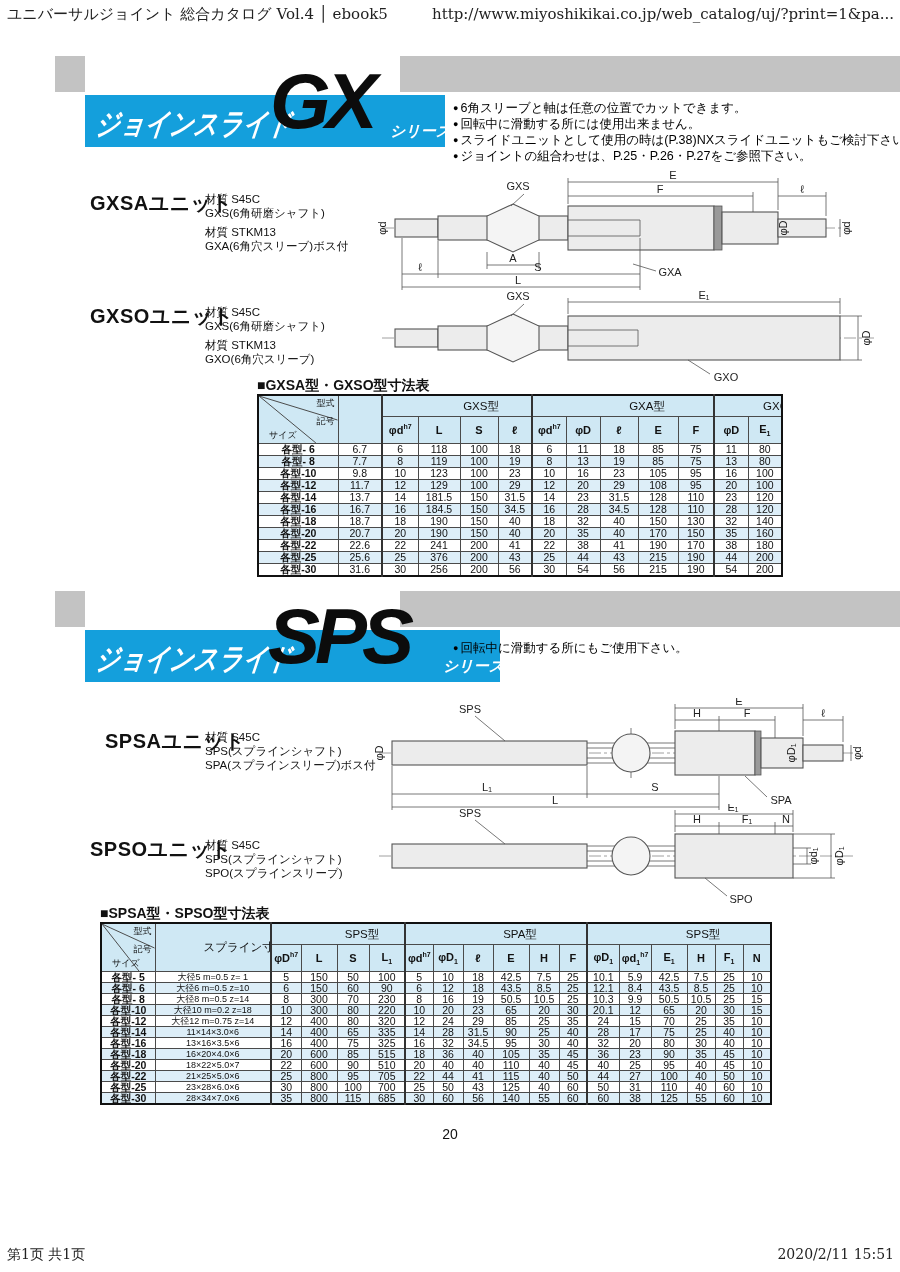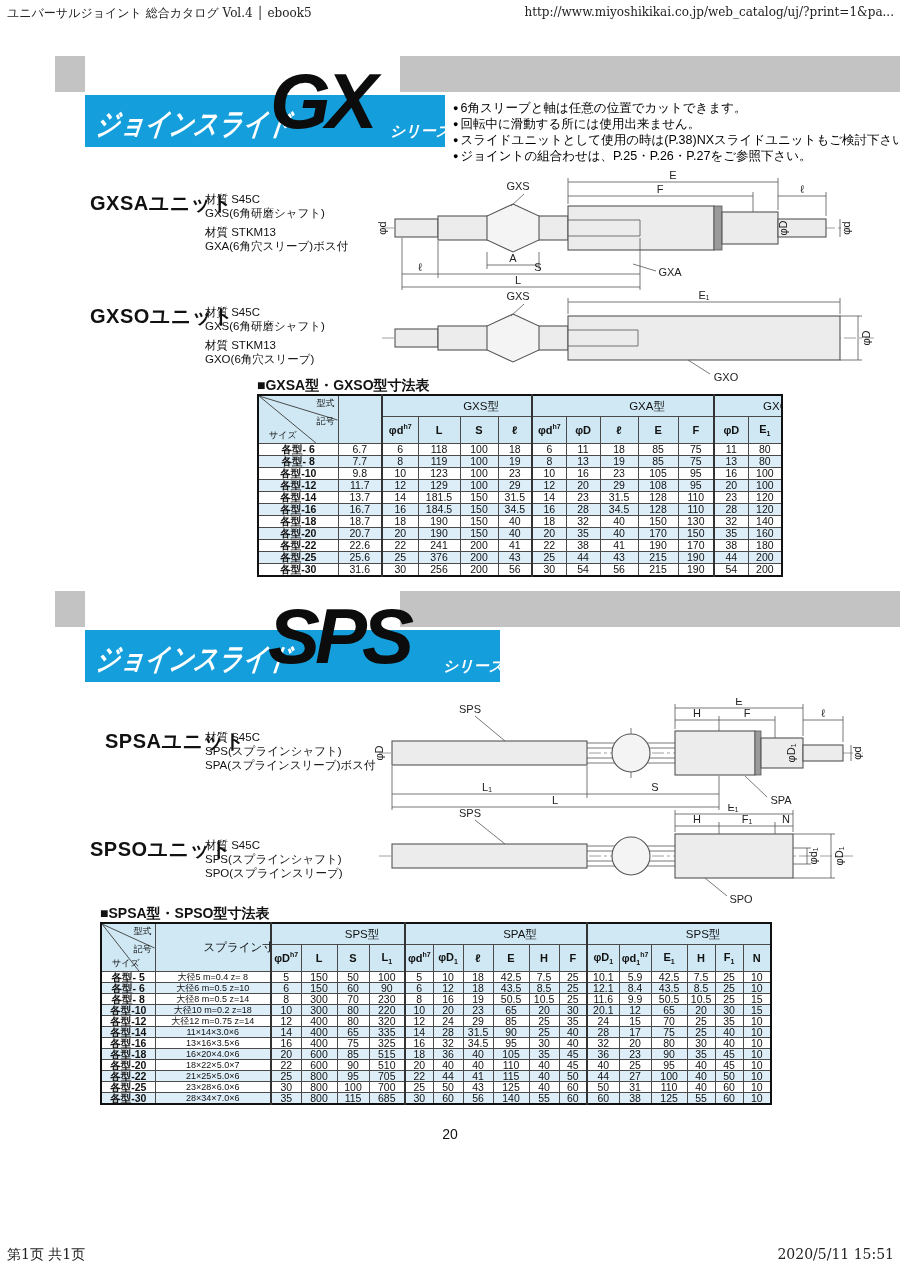--- a/index.html
+++ b/index.html
@@ -1,19 +1,19 @@
 <!DOCTYPE html>
 <html><head>
 <meta charset="utf-8">
 <style>
   html,body{margin:0;padding:0;background:#fff;}
   body{width:900px;height:1272px;position:relative;font-family:"Liberation Sans",sans-serif;color:#111;overflow:hidden;}
   .abs{position:absolute;}
   
-  .print-text{font-family:"DejaVu Serif",serif;font-size:12px;color:#222;white-space:nowrap;}
+  .print-text{font-family:"DejaVu Serif",serif;font-size:15px;color:#222;white-space:nowrap;}
   
   .band{background:#c3c3c3;height:36px;}
   
   .banner{background:#149fdc;height:52px;}
   .banner-brand{color:#fff;font-weight:bold;font-style:italic;font-size:24px;letter-spacing:0px;transform:skewX(-8deg) scaleY(1.25);transform-origin:left center;white-space:nowrap;}
   .series-letters{font-size:78px;line-height:86px;font-weight:bold;font-style:italic;letter-spacing:-5px;color:#0c0c0c;white-space:nowrap;}
   .banner-suffix{color:#fff;font-weight:bold;font-style:italic;font-size:15px;white-space:nowrap;}
   
   .bullets{font-size:12.5px;line-height:16px;color:#000;}
   .bullets div{white-space:nowrap;}
@@ -383,20 +383,21 @@
 </table>
 
 <div class="abs band" style="left:55px;top:591px;width:30px;"></div>
 <div class="abs band" style="left:400px;top:591px;width:500px;"></div>
 <div class="abs banner" style="left:85px;top:630px;width:415px;"></div>
 <div class="abs banner-brand" style="left:96px;top:643px;">ジョインスライド</div>
 <div class="abs series-letters" style="left:268px;top:593px;">SPS</div>
 <div class="abs banner-suffix" style="left:443px;top:657px;">シリーズ</div>
 
 <div class="abs bullets" style="left:453px;top:640px;">
+  <div><span class="bullet-dot">●</span><span>回転中に滑動する所にもご使用下さい。</span></div>
 </div>
 
 <div class="abs unit-name" style="left:105px;top:728px;">SPSAユニット</div>
 <div class="abs materials" style="left:205px;top:730px;">
   <div>材質 S45C</div>
   <div>SPS(スプラインシャフト)</div>
   <div>SPA(スプラインスリーブ)ボス付</div>
 </div>
 
 <svg class="abs draw" style="left:375px;top:698px;" width="520" height="115" viewBox="0 0 520 115">
@@ -539,21 +540,21 @@
       <th><span>φd</span><sub>1</sub><sup>h7</sup></th>
       <th><span>E</span><sub>1</sub></th>
       <th><span>H</span></th>
       <th><span>F</span><sub>1</sub></th>
       <th><span>N</span></th>
     </tr>
   </thead>
   <tbody>
       <tr>
         <td>各型- 5</td>
-        <td>大径5 m=0.4 z= 8</td>
+        <td>大径5 m=0.5 z= 1</td>
         <td>5</td>
         <td>150</td>
         <td>50</td>
         <td>100</td>
         <td>5</td>
         <td>10</td>
         <td>18</td>
         <td>42.5</td>
         <td>7.5</td>
         <td>25</td>
@@ -590,21 +591,21 @@
         <td>8</td>
         <td>300</td>
         <td>70</td>
         <td>230</td>
         <td>8</td>
         <td>16</td>
         <td>19</td>
         <td>50.5</td>
         <td>10.5</td>
         <td>25</td>
-        <td>11.6</td>
+        <td>10.3</td>
         <td>9.9</td>
         <td>50.5</td>
         <td>10.5</td>
         <td>25</td>
         <td>15</td>
       </tr>
       <tr class="alt">
         <td>各型-10</td>
         <td>大径10 m=0.2 z=18</td>
         <td>10</td>
@@ -782,13 +783,13 @@
         <td>125</td>
         <td>55</td>
         <td>60</td>
         <td>10</td>
       </tr>
     </tbody>
 </table>
 
 <div class="abs page-num" style="left:0;top:1126px;">20</div>
 <div class="abs print-text" style="left:7px;top:1246px;font-size:14px;">第1页 共1页</div>
-<div class="abs print-text" style="right:6px;top:1246px;font-size:14px;">2020/5/11 15:51</div>
+<div class="abs print-text" style="right:6px;top:1246px;font-size:14px;">2020/2/11 15:51</div>
 
 </body></html>

